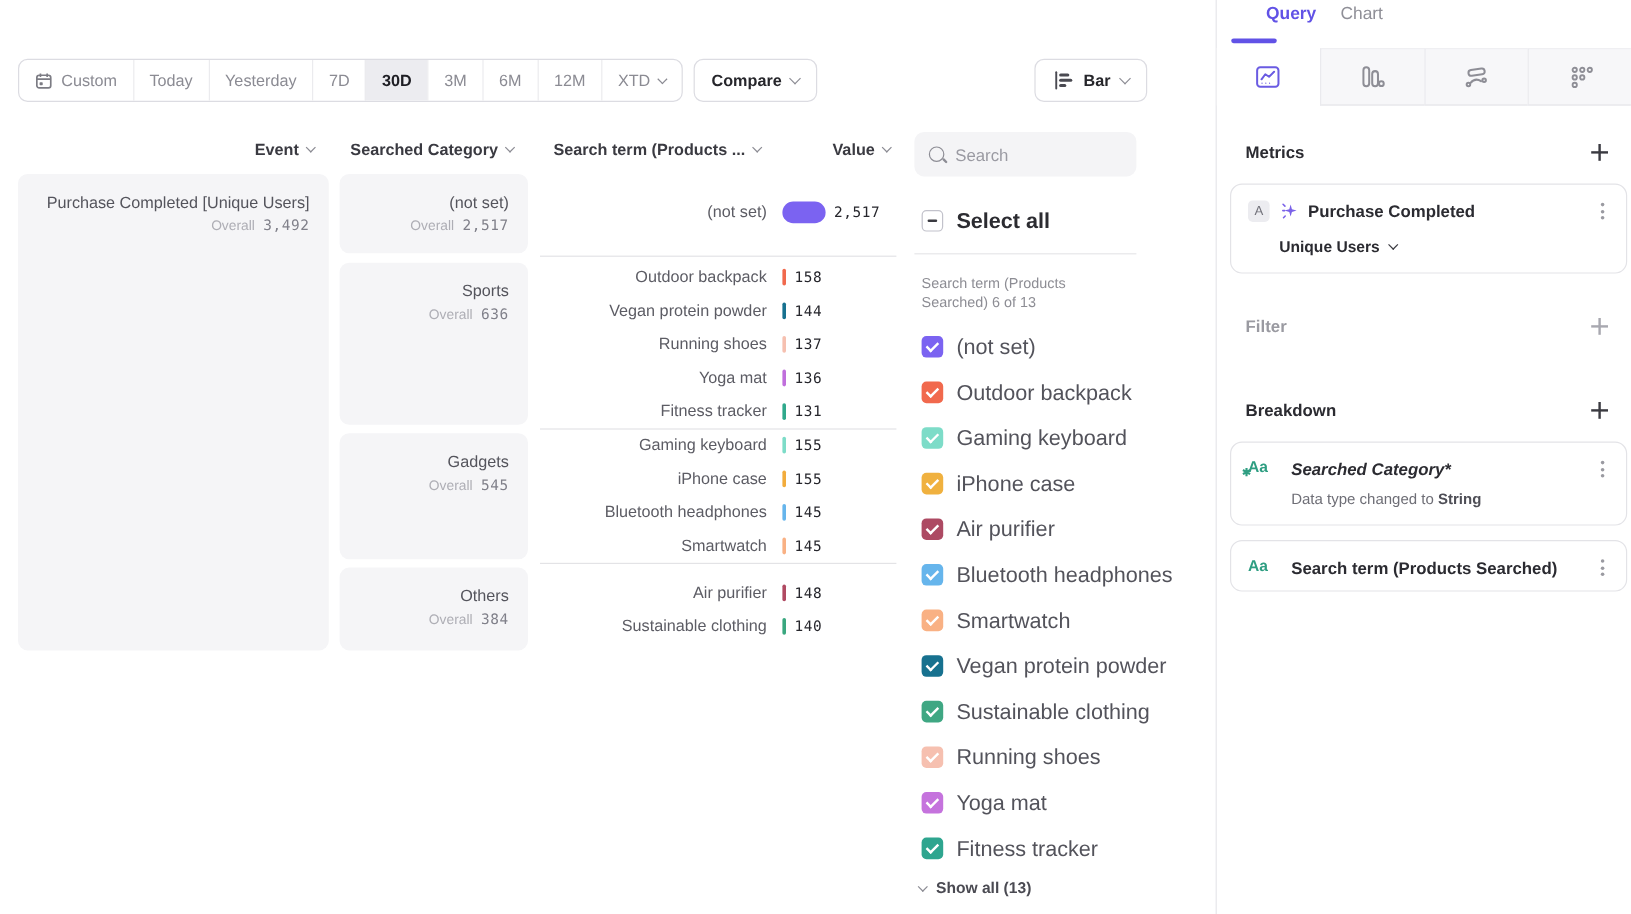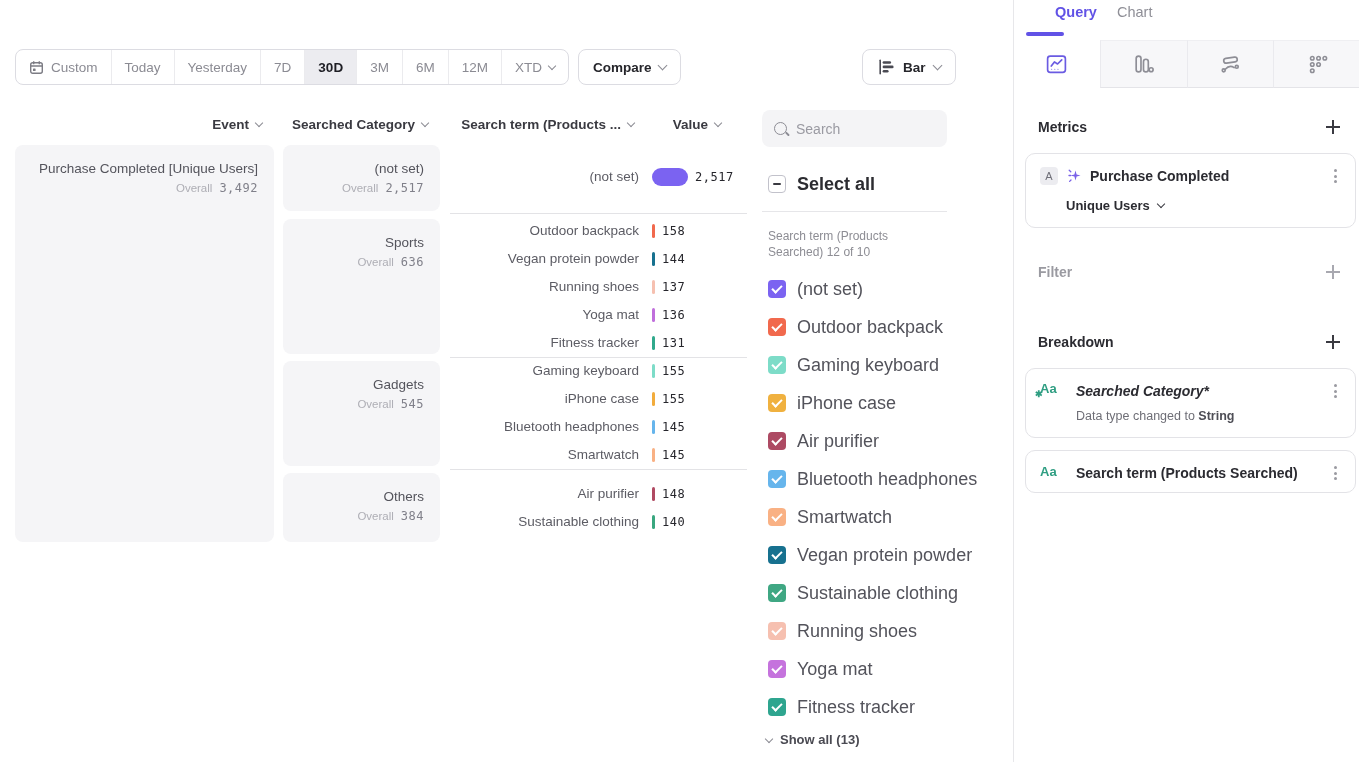--- a/index.html
+++ b/index.html
@@ -144,21 +144,21 @@
       <span class="chev sm"></span>
   </div>
   <div class="th" style="right:931px;">
     <span>Searched Category</span>
       <span class="chev sm"></span>
   </div>
   <div class="th" style="right:725px;">
     <span>Search term (Products ...</span>
       <span class="chev sm"></span>
   </div>
-  <div class="th" style="right:638px;">
+  <div class="th" style="right:617px;">
     <span>Value</span>
       <span class="chev sm"></span>
   </div>
 
   <div class="gcard" style="left:15px;top:145px;width:259px;height:397px;">
     <div class="gname">Purchase Completed [Unique Users]</div>
     <div class="goverall">
       <span>Overall</span><b>3,492</b>
     </div>
   </div>
@@ -251,21 +251,21 @@
   </div>
 
   <div class="cbrow" style="top:174px;">
     <span class="cbox indet">
         <span class="dash"></span>
       </span>
     <span class="cblabel bold">Select all</span>
   </div>
 
   <div class="fdivider"></div>
-  <div class="grouplabel">Search term (Products Searched) 12 of 10</div>
+  <div class="grouplabel">Search term (Products Searched) 6 of 13</div>
 
   <div id="filterItems">
       <div class="cbrow" style="top: 279px;">
         <span class="cbox" style="background: rgb(123, 99, 241);">
           <span class="ck"></span>
         </span>
     <span class="cblabel">(not set)</span>
       </div>
       <div class="cbrow" style="top: 317px;">
         <span class="cbox" style="background: rgb(241, 105, 77);">

